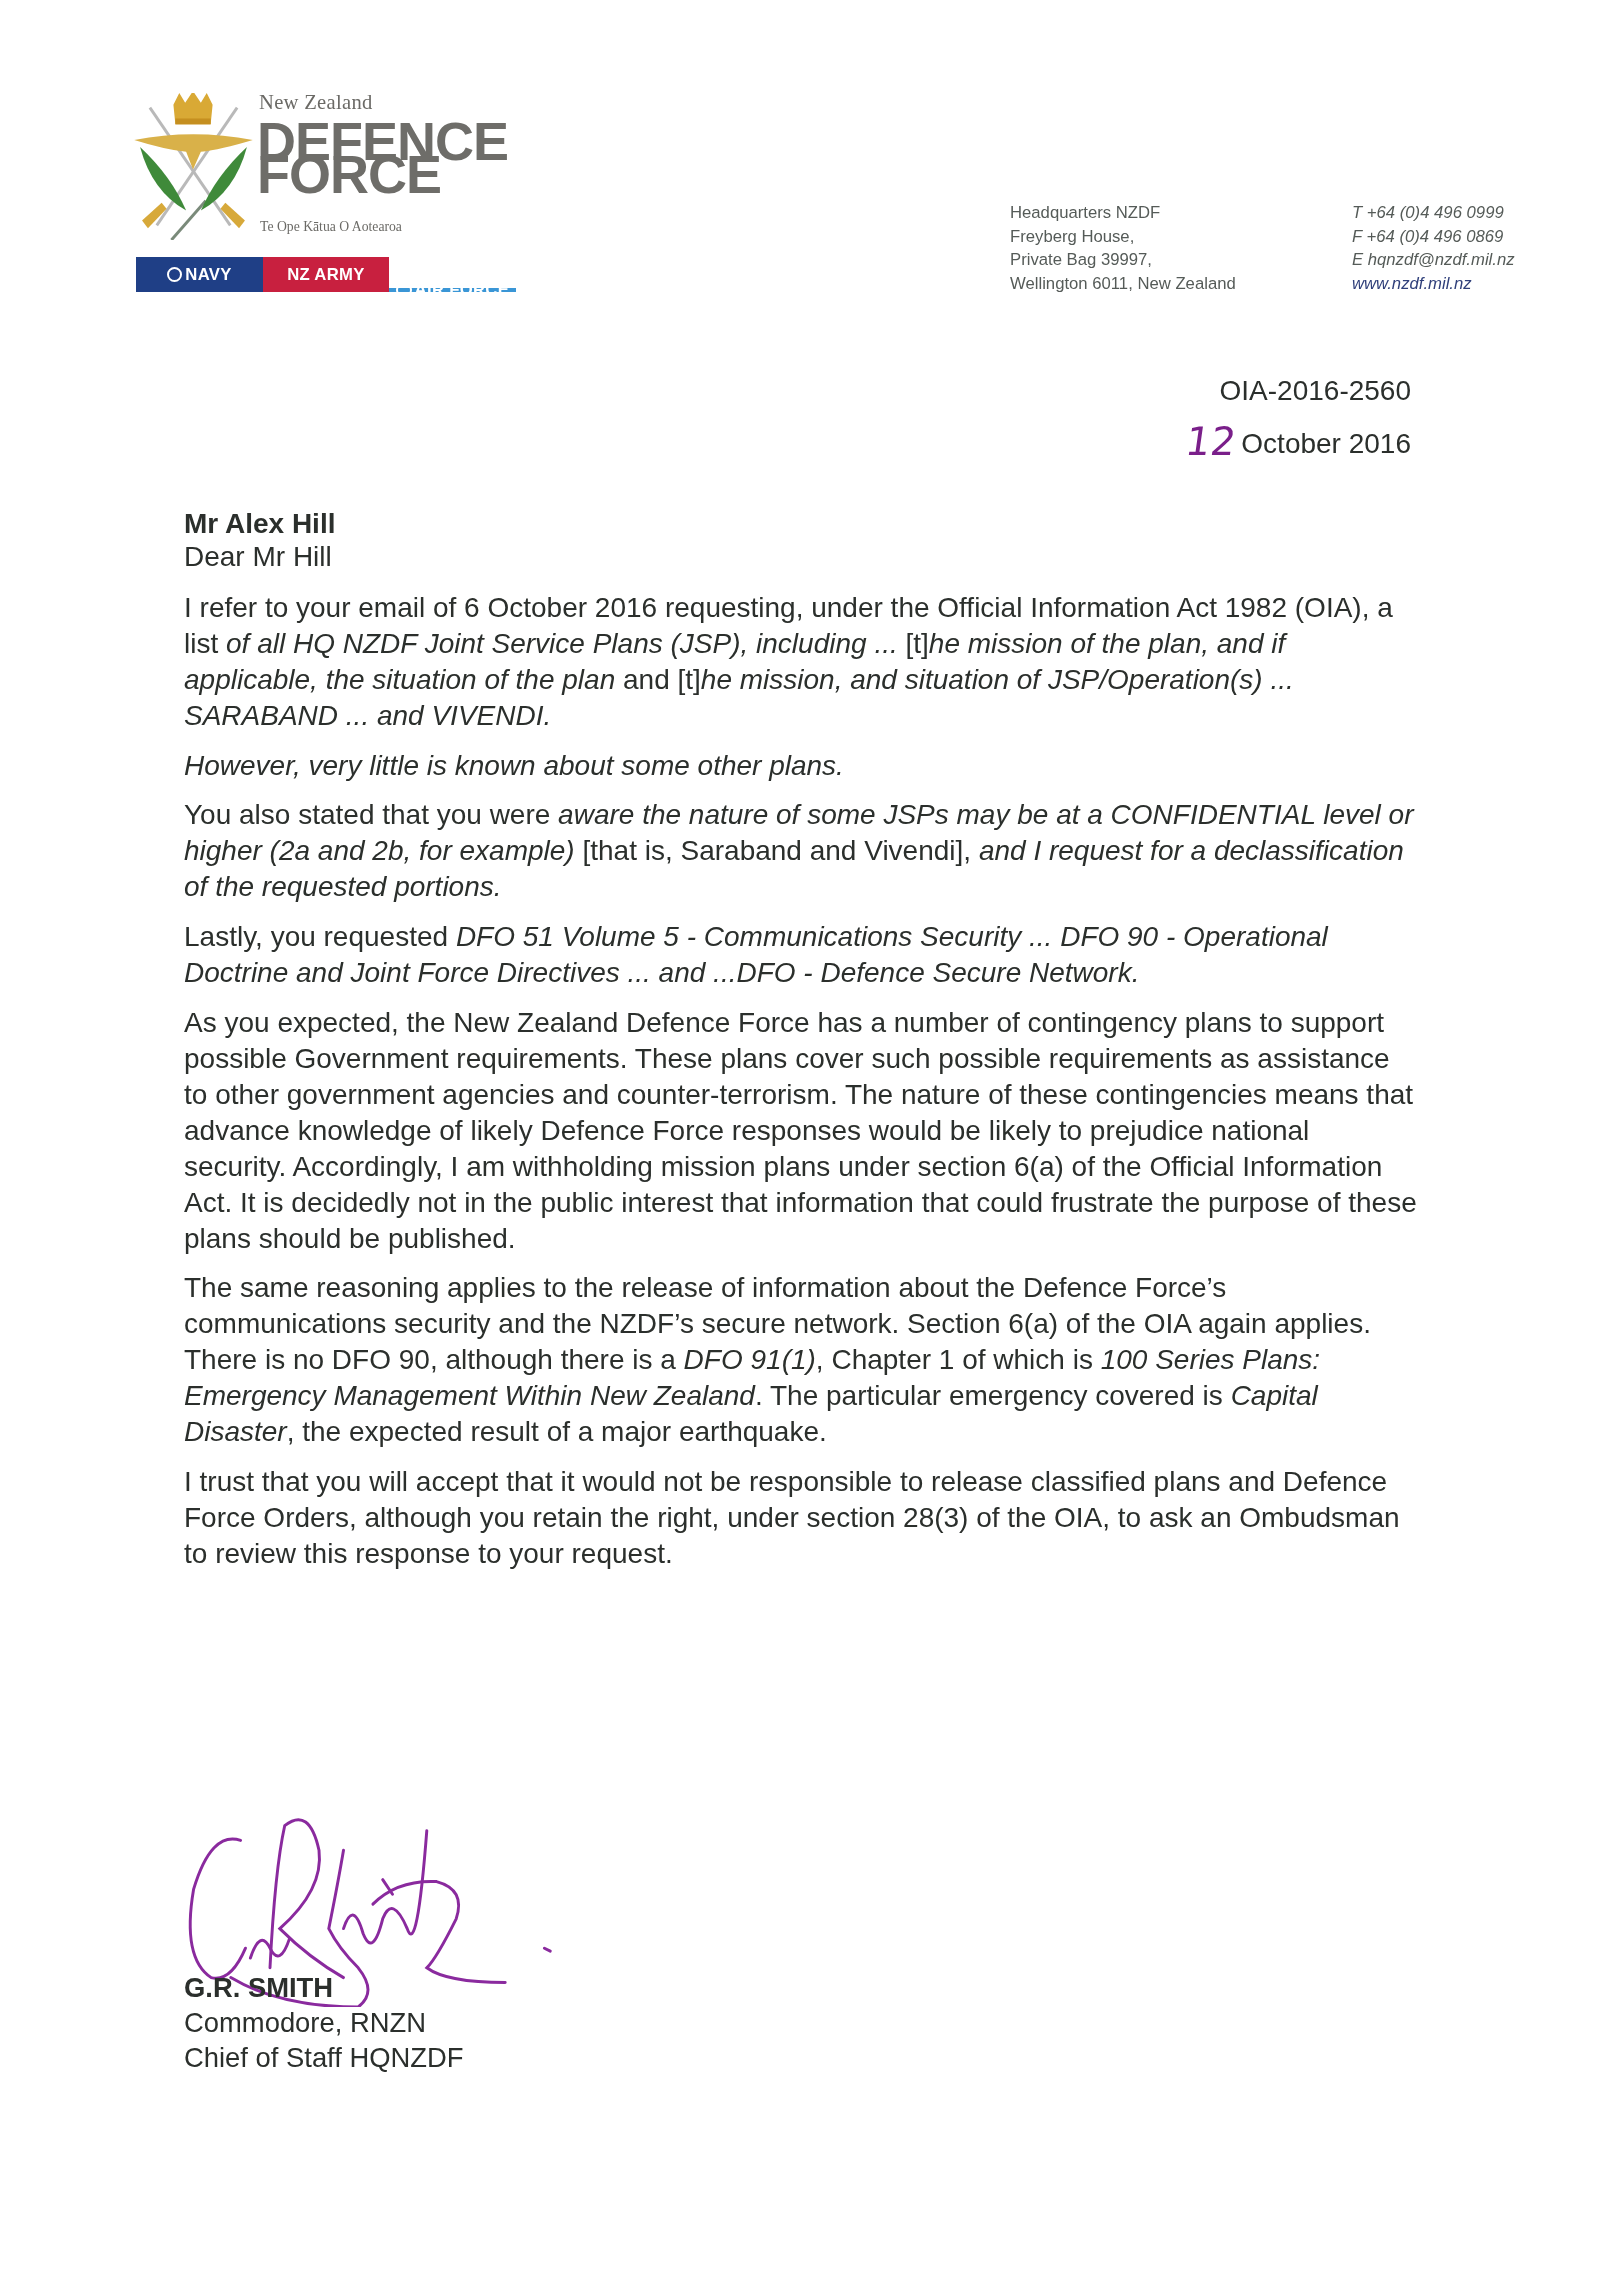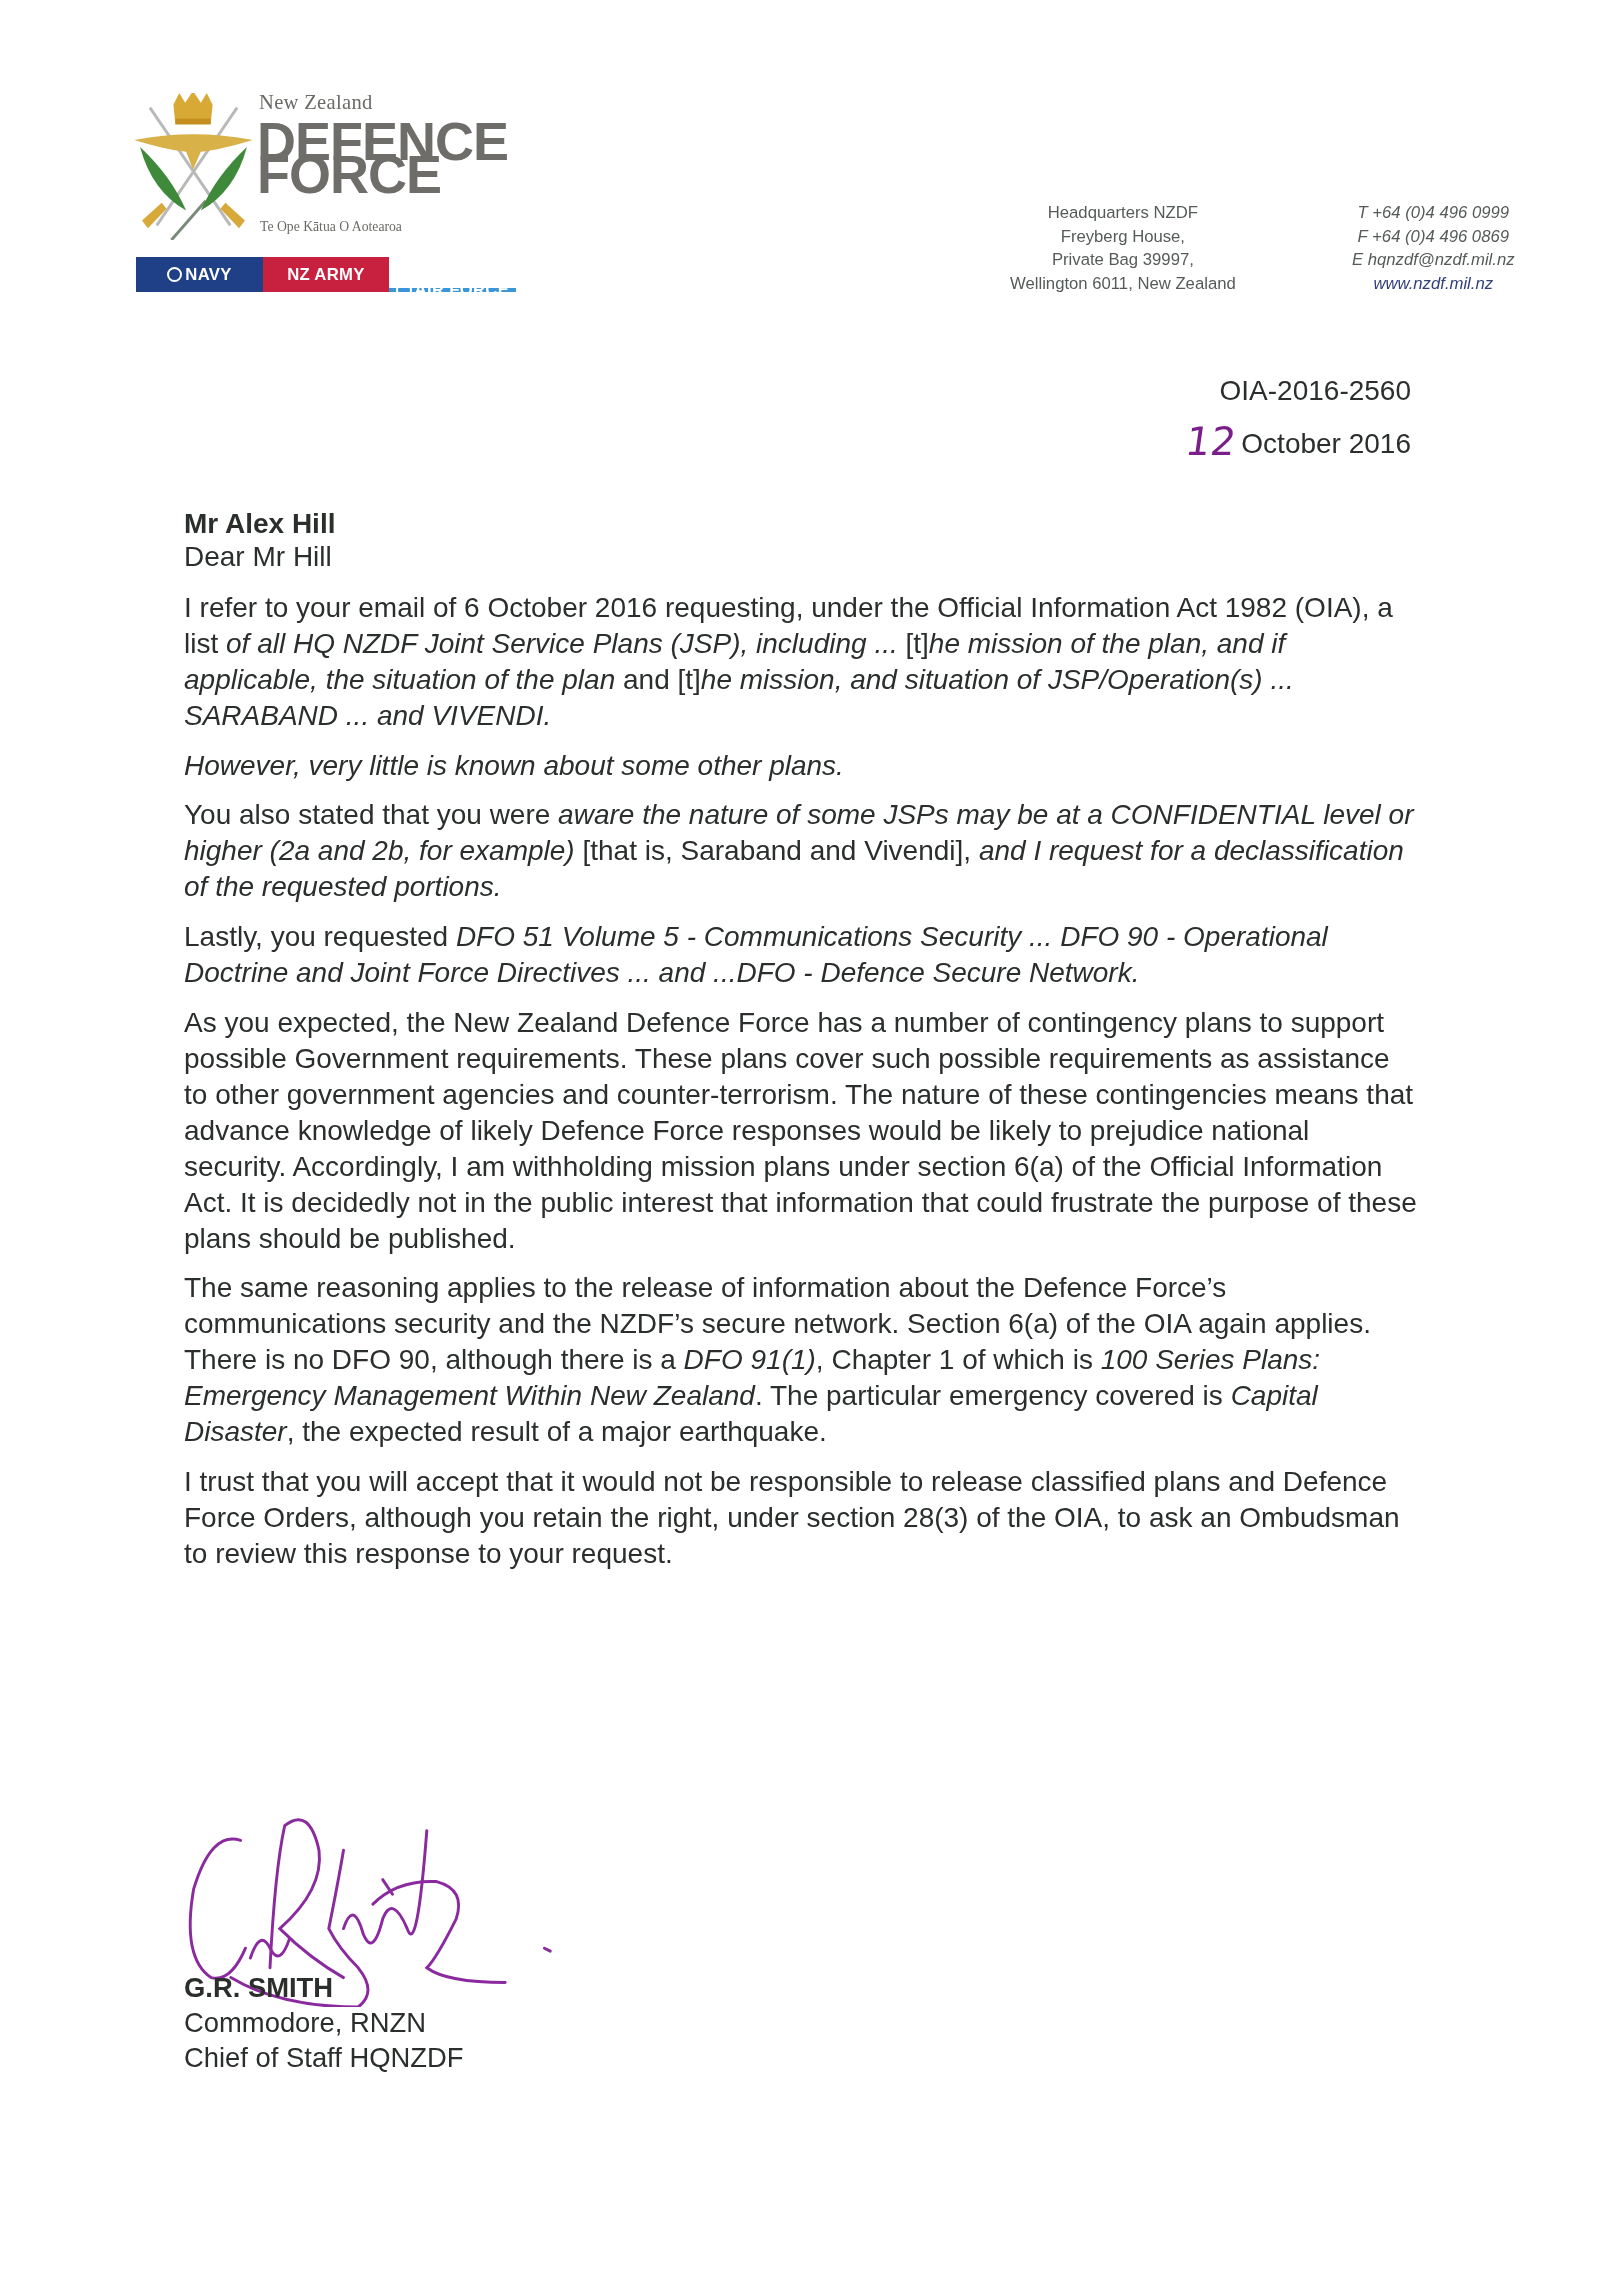--- a/index.html
+++ b/index.html
@@ -21,21 +21,21 @@
   .service-bar { position:absolute; left:3.9px; top:174px; width:380px; height:35px; display:flex; }
   .svc { flex:1; display:flex; align-items:center; justify-content:center; color:#fff;
          font-weight:bold; font-size:16.7px; letter-spacing:0.3px; white-space:nowrap; }
   .svc-navy { background:#1f3f86; }
   .svc-army { background:#c8203f; }
   .svc-air  { background:#3a96d6;margin-top:31px; }
   .svc .sym { display:inline-block; width:15.7px; height:15.7px; border:2px solid #fff; border-radius:50%;
               margin-right:2.9px; box-sizing:border-box; }
 
   
-  .addr { font-size:16.7px; line-height:23.5px; color:#555b58; white-space:nowrap;text-align:center; }
+  .addr { font-size:16.7px; line-height:23.5px; color:#555b58; white-space:nowrap; }
   #addr-left { left:1010px; top:201px; }
   #addr-right { left:1352px; top:201px;font-style:italic; }
   .web { color:#2f3f7a; }
 
   
   .ref { font-size:28px; color:#2b2f2c; white-space:nowrap; }
   #oia-ref { right:210px; top:375px; }
   #date-line { right:210px; top:423px; display:flex; align-items:flex-end; }
   .hand-day { font-family:"DejaVu Sans", sans-serif; color:#7a1f8a; font-size:39px; font-weight:normal;
               margin-right:5.9px; line-height:37px; transform:skewX(-8deg); display:inline-block; }

